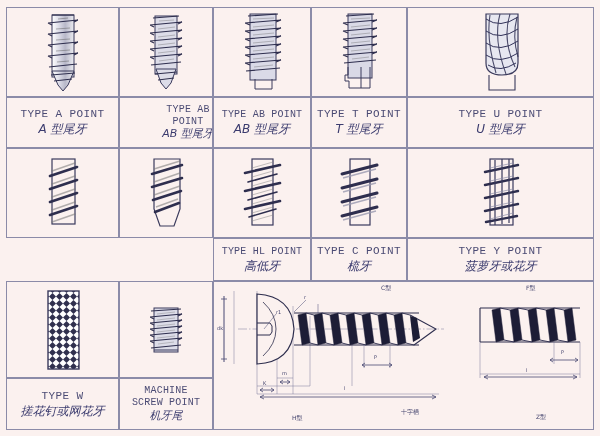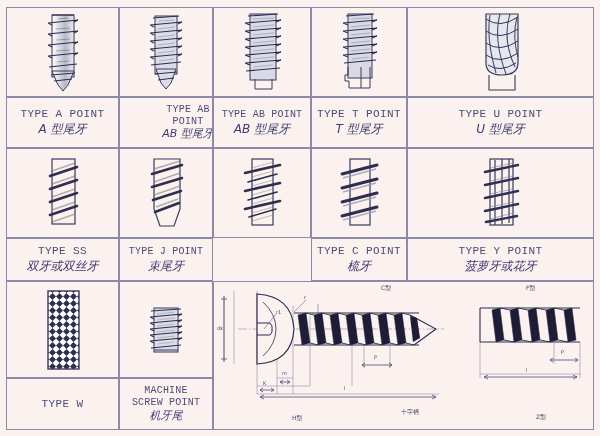--- a/index.html
+++ b/index.html
@@ -324,30 +324,26 @@
       </g>
       <g stroke="#3a3a5c" stroke-width="1.2" fill="none">
         <path d="M24 9 L24 74 M31 8 L31 73 M38 8 L38 72"></path>
       </g>
       <g stroke="#8e8ea8" stroke-width="1" fill="none" opacity="0.7">
         <path d="M19 17 L42 12 M19 30 L42 25 M19 43 L42 38 M19 56 L42 51 M19 68 L42 62"></path>
       </g>
     </svg>
   </div>
 
-  <div class="cell label-cell" style="left:6px;top:238px;width:113px;height:43px;">
-    <div class="en">TYPE SS</div>
-    <div class="cn">双牙或双丝牙</div>
-  </div>
-
-  <div class="cell label-cell" style="left:119px;top:238px;width:94px;height:43px;">
-    <div class="en small">TYPE J POINT</div>
-    <div class="cn">束尾牙</div>
-  </div>
-
+
+
+  <div class="cell label-cell" style="left:213px;top:238px;width:98px;height:43px;">
+    <div class="en small">TYPE HL POINT</div>
+    <div class="cn">高低牙</div>
+  </div>
 
   <div class="cell label-cell" style="left:407px;top:238px;width:187px;height:43px;">
     <div class="en">TYPE Y POINT</div>
     <div class="cn">菠萝牙或花牙</div>
   </div>
 
   <div class="cell label-cell" style="left:311px;top:238px;width:96px;height:43px;">
     <div class="en">TYPE C POINT</div>
     <div class="cn">梳牙</div>
   </div>
@@ -382,20 +378,21 @@
           <path d="M17 50 L41 50"></path>
         </g>
       <g stroke="#777" stroke-width="0.55" fill="none" opacity="0.7">
         <path d="M20 14 L38 12 M20 20 L38 18 M20 26 L38 24 M20 32 L38 30 M20 38 L38 36 M21 44 L37 42"></path>
       </g>
     </svg>
   </div>
 
   <div class="cell label-cell" style="left:6px;top:378px;width:113px;height:52px;align-items:center;">
     <div class="en">TYPE W</div>
+    <div class="cn">搓花钉或网花牙</div>
   </div>
 
   <div class="cell label-cell" style="left:119px;top:378px;width:94px;height:52px;text-align:right;">
     <div class="en small">MACHINE</div>
     <div class="en small">SCREW POINT</div>
     <div class="cn small">机牙尾</div>
   </div>
 
   <div class="draw-cell" style="left:213px;top:281px;width:381px;height:149px;">
 

